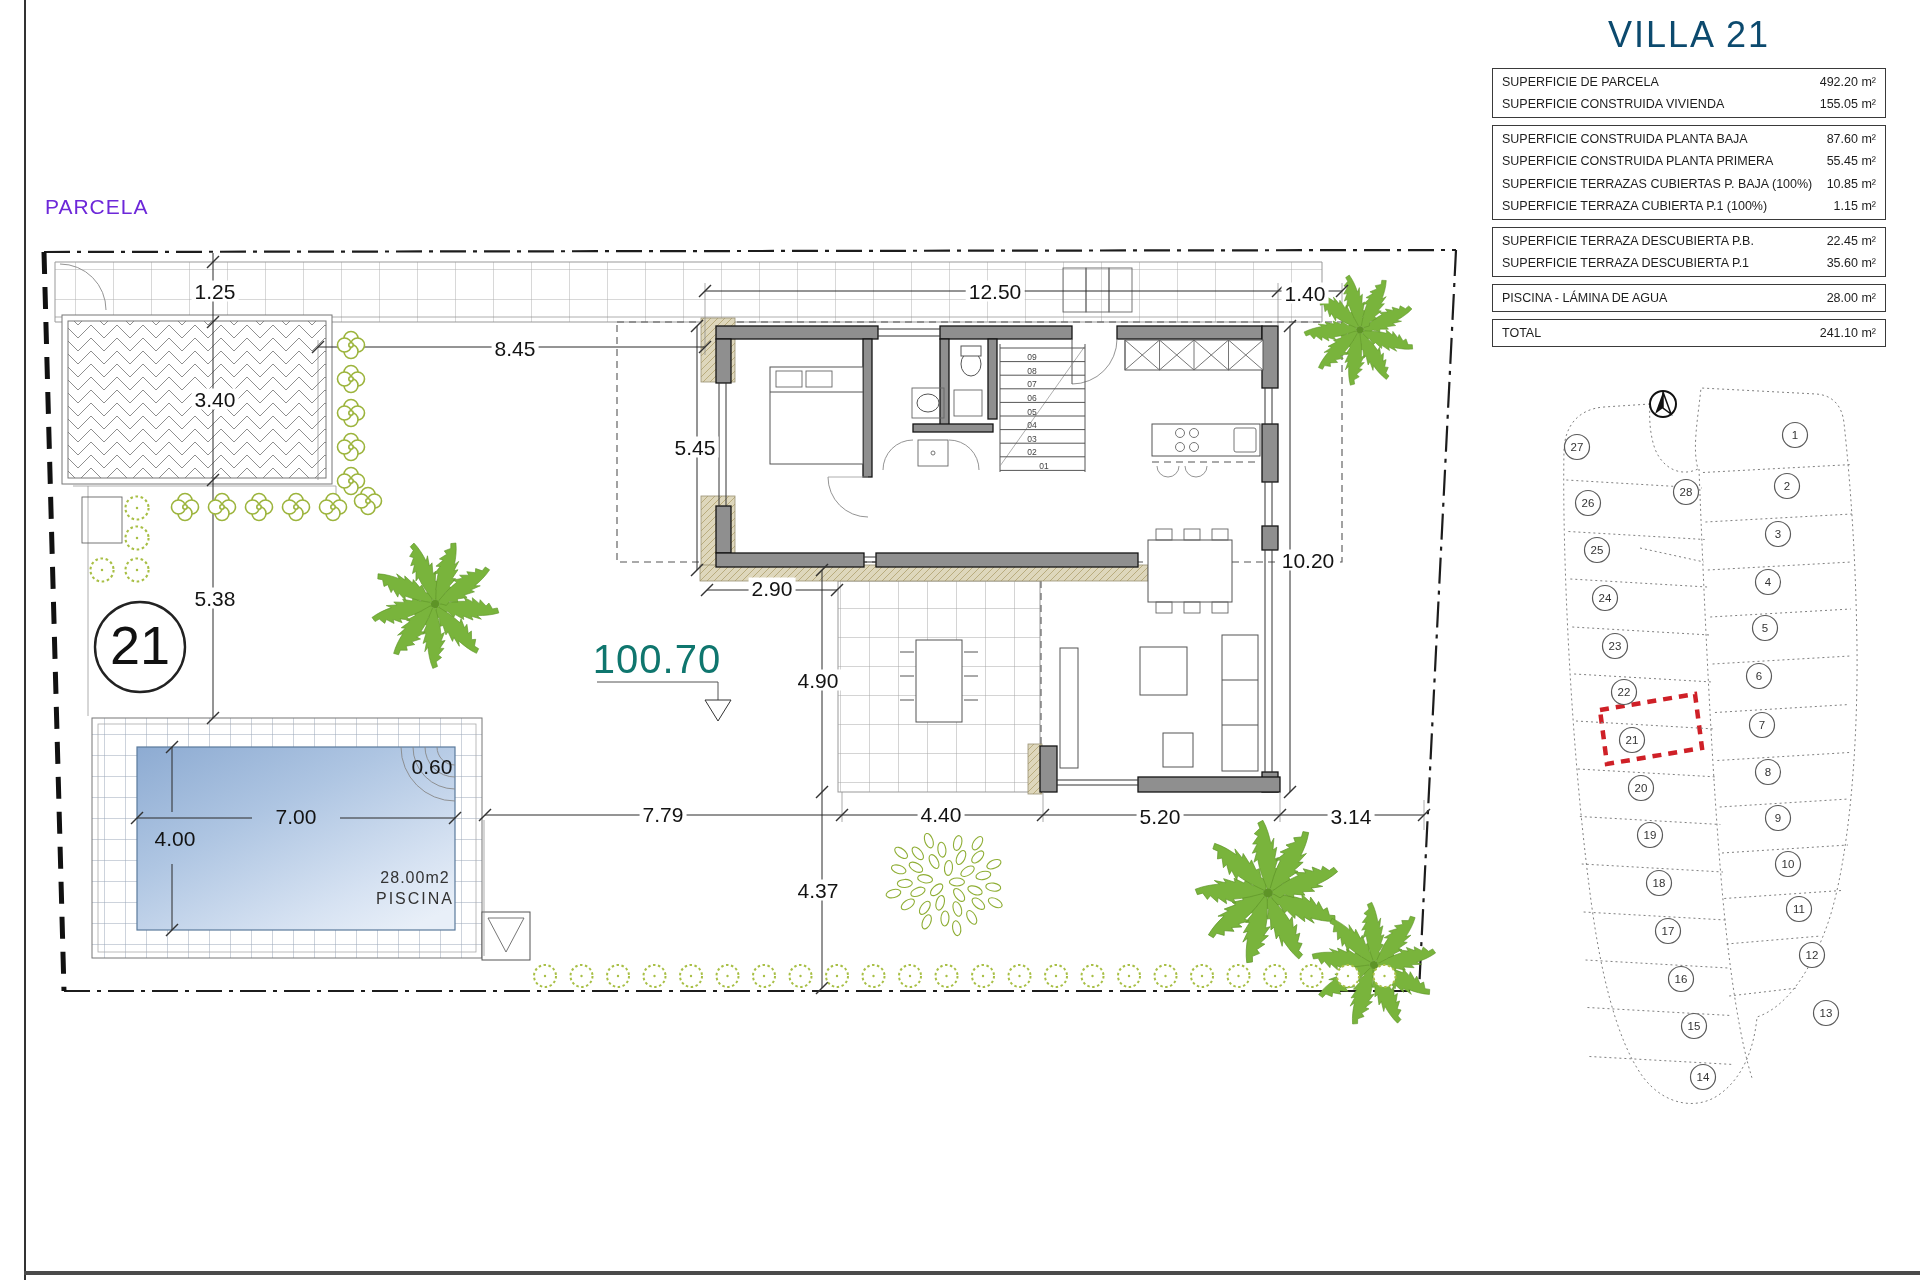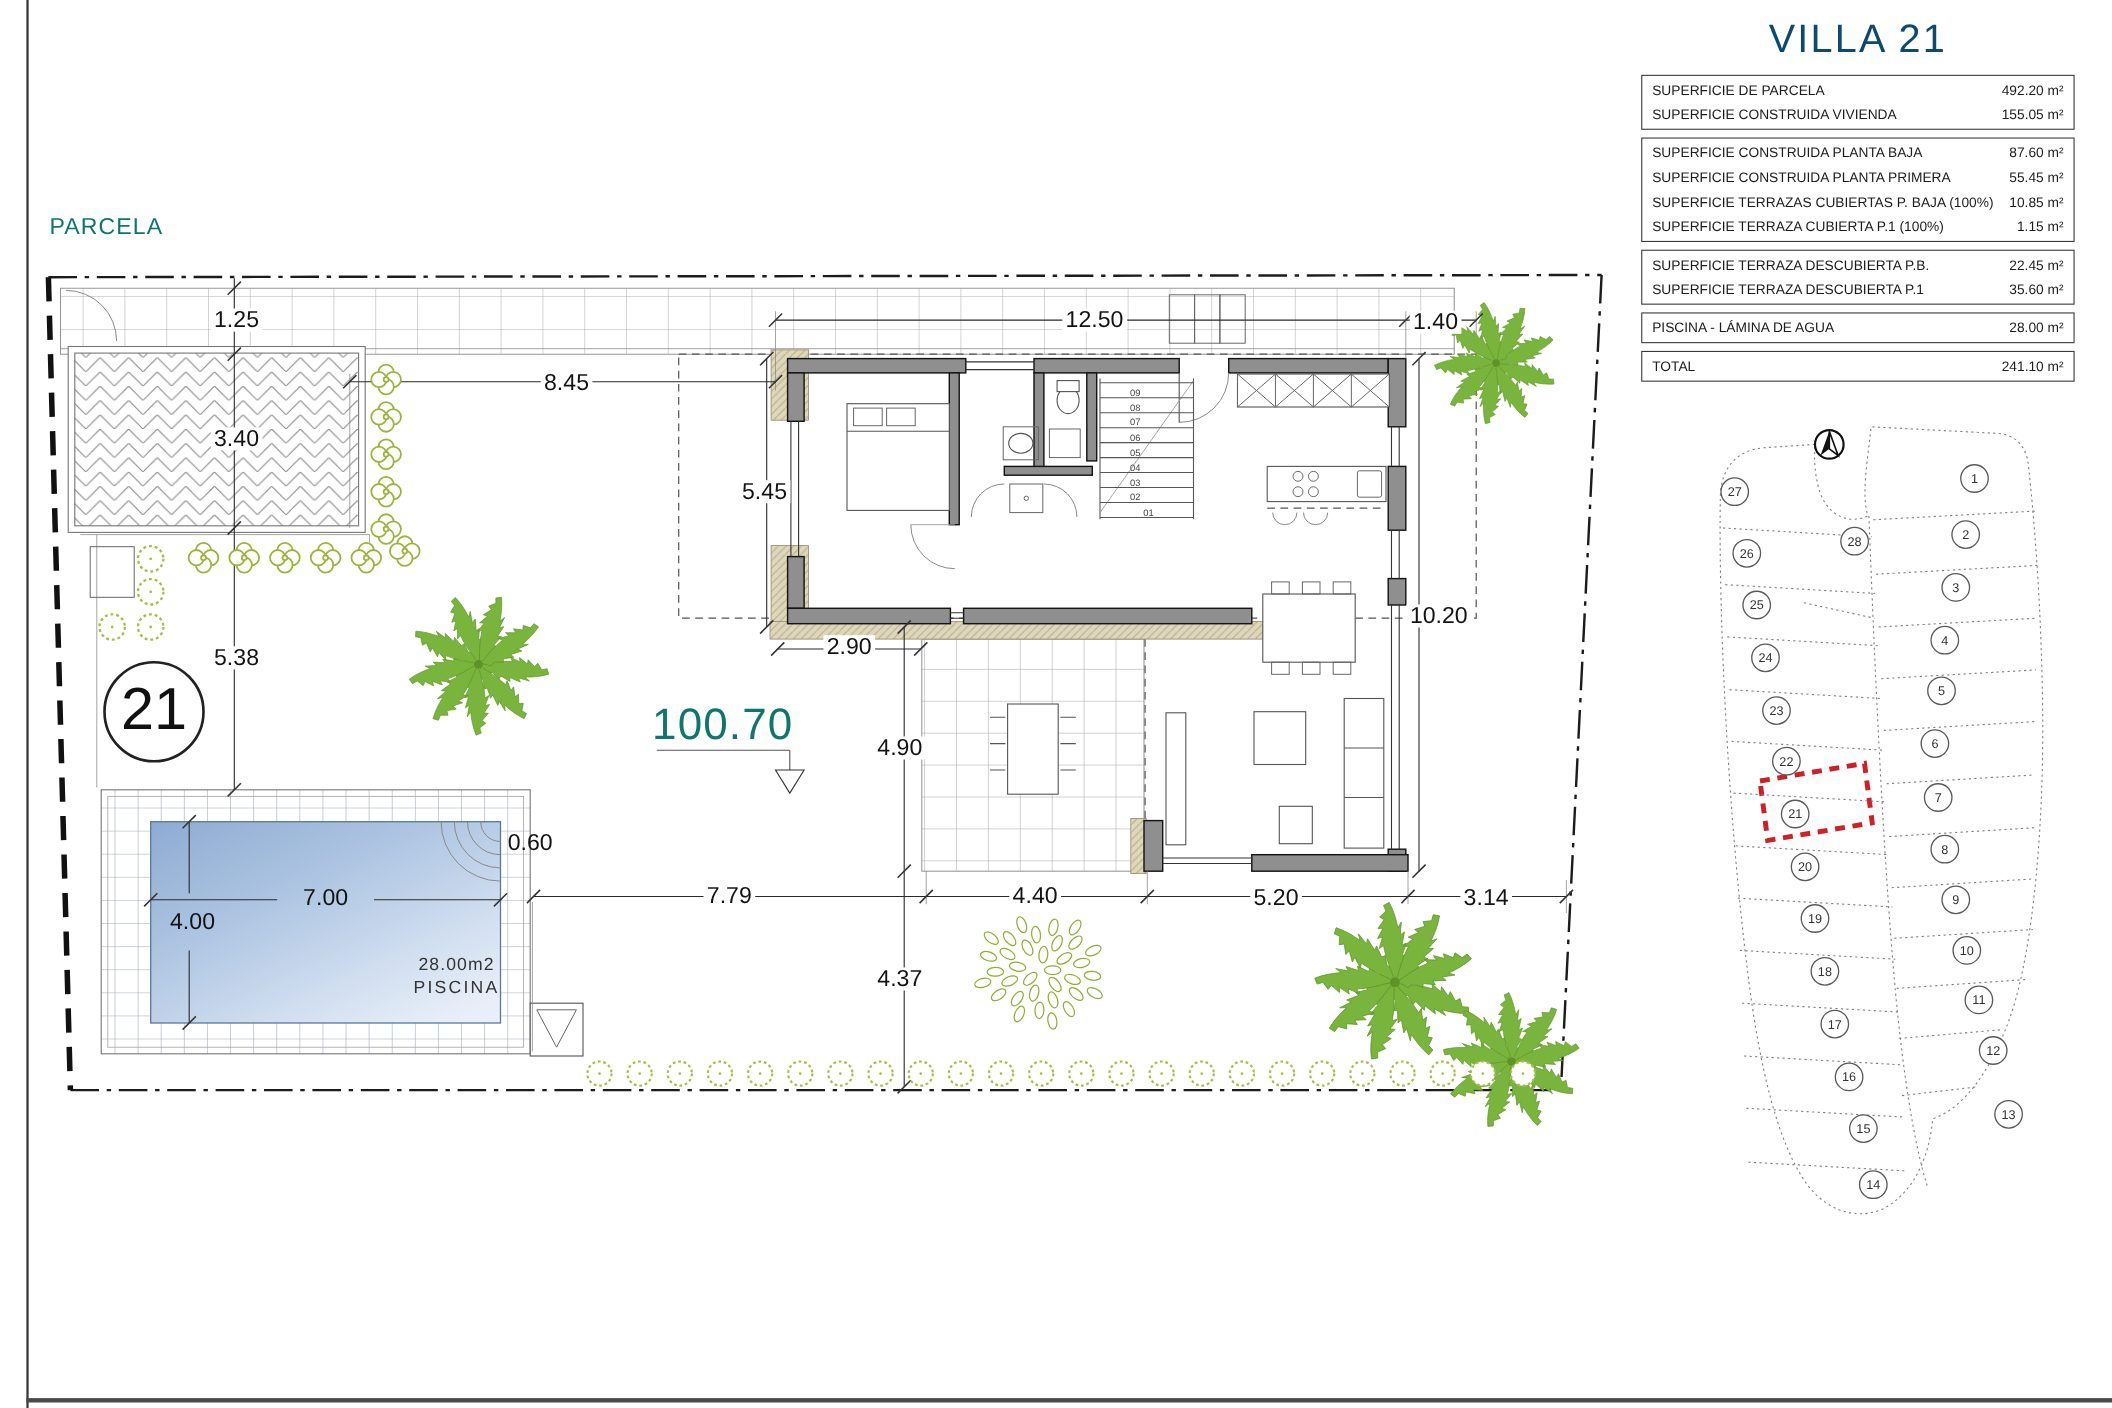--- a/index.html
+++ b/index.html
@@ -33,21 +33,21 @@
   .palm{fill:#79b43c;stroke:#5e9427;stroke-width:0.5;}
   .bushg circle{fill:#fff;stroke:#9cb43c;stroke-width:1.6;}
   .shrubring{fill:#fff;stroke:#a8bf45;stroke-width:2;stroke-dasharray:2.5 2.5;}
 
   
   #labels{position:absolute;left:0;top:0;width:1920px;height:1280px;pointer-events:none;}
   .dim-label{position:absolute;transform:translate(-50%,-50%);font-size:21px;color:#131313;
              background:#fff;padding:0 3px;line-height:1;white-space:nowrap;}
   .dim-label.nobg{background:transparent;padding:0;}
   .stair-num{position:absolute;transform:translate(-50%,-50%);font-size:8.5px;color:#444;line-height:1;}
-  .parcela{position:absolute;left:45px;top:195px;font-size:21px;letter-spacing:1px;color:#0f766e;}
+  .parcela{position:absolute;left:45px;top:195px;font-size:21px;letter-spacing:1px;color:#6d28d9;}
   .level-mark{position:absolute;left:657px;top:659px;transform:translate(-50%,-50%);
               font-size:40px;color:#0f766e;letter-spacing:1px;}
   .plot-big-num{position:absolute;left:140px;top:645px;transform:translate(-50%,-50%);
                 font-size:54px;color:#111;}
   .pool-line1{position:absolute;left:415px;top:878px;transform:translate(-50%,-50%);
               font-size:16px;color:#333;letter-spacing:1px;}
   .pool-line2{position:absolute;left:415px;top:899px;transform:translate(-50%,-50%);
               font-size:16px;color:#333;letter-spacing:2px;}
 
   .villa-title{position:absolute;left:1492px;top:14px;width:394px;text-align:center;
@@ -501,21 +501,21 @@
       <span class="dim-label" style="left: 772px; top: 588px;">2.90</span>
       <span class="dim-label" style="left: 818px; top: 680px;">4.90</span>
       <span class="dim-label" style="left: 818px; top: 890px;">4.37</span>
       <span class="dim-label" style="left: 663px; top: 814px;">7.79</span>
       <span class="dim-label" style="left: 941px; top: 814px;">4.40</span>
       <span class="dim-label" style="left: 1160px; top: 816px;">5.20</span>
       <span class="dim-label" style="left: 1351px; top: 816px;">3.14</span>
       <span class="dim-label" style="left: 1308px; top: 560px;">10.20</span>
       <span class="dim-label nobg" style="left: 296px; top: 816px;">7.00</span>
       <span class="dim-label nobg" style="left: 175px; top: 838px;">4.00</span>
-      <span class="dim-label nobg" style="left: 482px; top: 766px;">0.60</span>
+      <span class="dim-label nobg" style="left: 432px; top: 766px;">0.60</span>
       <span class="stair-num" style="left: 1032px; top: 466px; padding-left: 24px;">01</span>
       <span class="stair-num" style="left: 1032px; top: 452.4px;">02</span>
       <span class="stair-num" style="left: 1032px; top: 438.8px;">03</span>
       <span class="stair-num" style="left: 1032px; top: 425.2px;">04</span>
       <span class="stair-num" style="left: 1032px; top: 411.6px;">05</span>
       <span class="stair-num" style="left: 1032px; top: 398px;">06</span>
       <span class="stair-num" style="left: 1032px; top: 384.4px;">07</span>
       <span class="stair-num" style="left: 1032px; top: 370.8px;">08</span>
       <span class="stair-num" style="left: 1032px; top: 357.2px;">09</span>
     </div>

